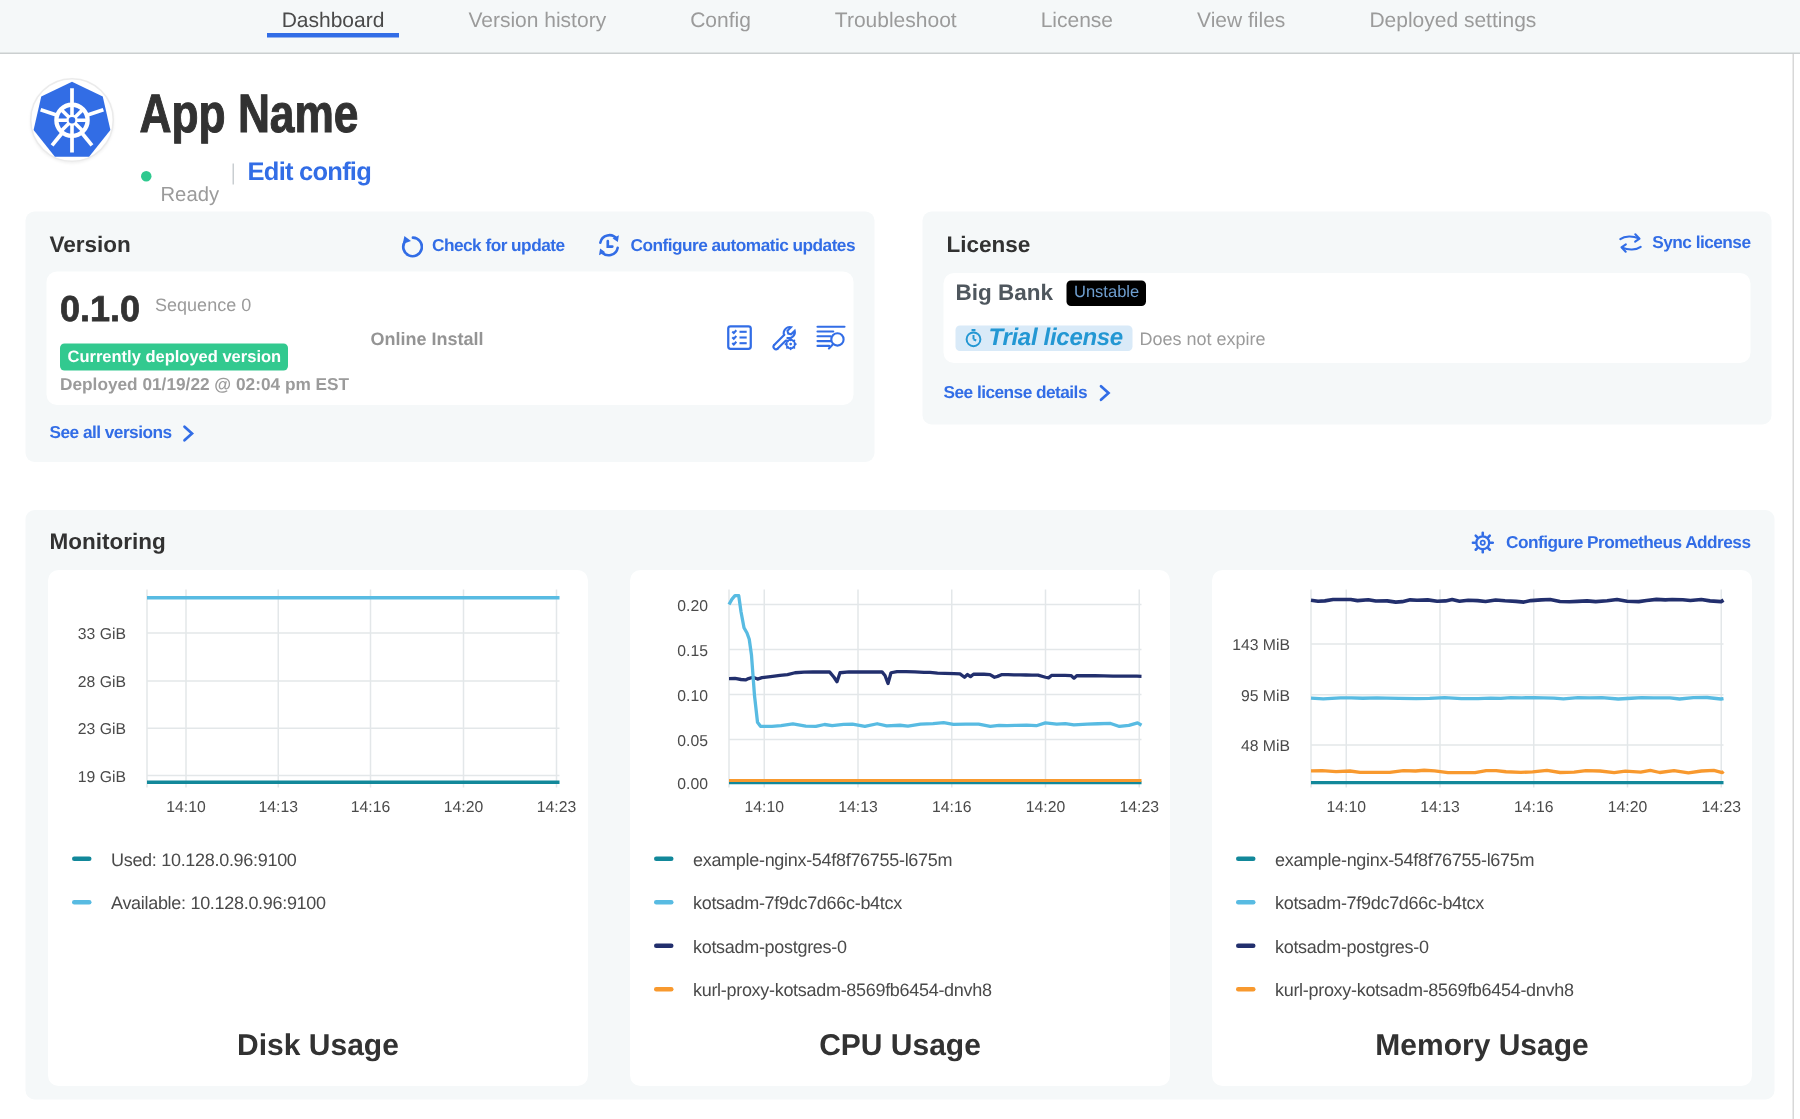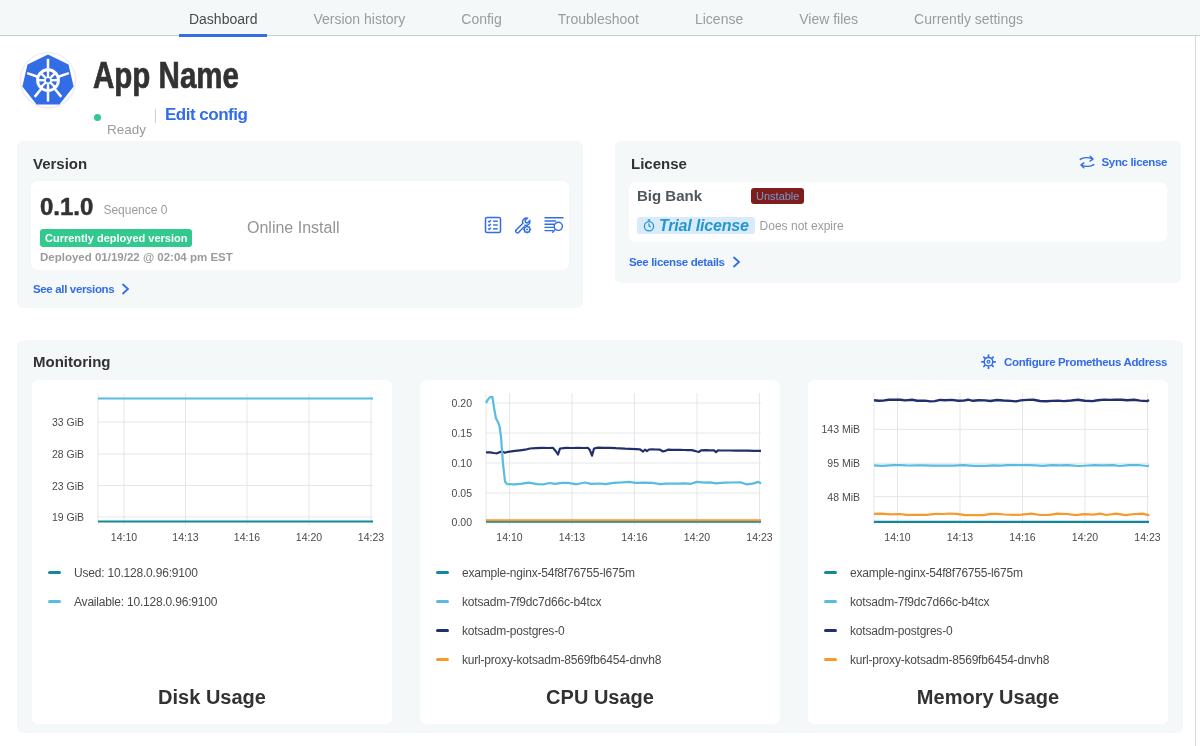--- a/index.html
+++ b/index.html
@@ -1,19 +1,19 @@
 <!DOCTYPE html>
 <html><head>
 <meta charset="utf-8">
 <style>
 * { margin:0; padding:0; box-sizing:border-box; }
 html,body { width:1200px; height:746px; background:#fff; font-family:"Liberation Sans", sans-serif; overflow:hidden; }
 .nav { position:absolute; left:0; top:0; width:1200px; height:36px; background:#f5f8f9; border-bottom:1px solid #cbcfd0; }
 .navitems { position:absolute; left:6px; top:0; width:1200px; height:35px; display:flex; justify-content:center; }
-.navitem { position:relative; font-size:14px; color:#9b9b9b; padding:2px 28px 0; display:flex; align-items:center; height:36px; }
+.navitem { position:relative; font-size:14px; color:#9b9b9b; padding:2px 28px 0; display:flex; align-items:center; height:24px; }
 .navitem.active { color:#4a4a4a; }
 .navitem.active:after { content:""; position:absolute; left:18px; right:18px; bottom:-1px; height:2.6px; background:#326de6; }
 .hdr { position:absolute; left:20px; top:52px; }
 .klogo { position:absolute; left:0; top:0; width:56px; height:56px; border-radius:50%; background:#fff; border:1px solid #ebebeb; box-shadow:0 1px 2px rgba(0,0,0,.06); }
 .appname { position:absolute; left:73px; top:3px; white-space:nowrap; font-size:36px; font-weight:700; color:#323232; -webkit-text-stroke:0.7px #323232; transform:scaleX(0.82); transform-origin:0 0; }
 .readyrow { position:absolute; left:74px; top:44px; display:flex; align-items:center; white-space:nowrap; }
 .dot { width:7px; height:7px; border-radius:50%; background:#2fc98f; margin-right:6px; }
 .readytxt { font-size:13.5px; color:#9b9b9b; position:relative; top:-1px;margin-top:27px; }
 .vbar { width:1px; height:14px; background:#c9ced1; margin:0 9px; position:relative; top:-1px; }
 .editcfg { font-size:17px; letter-spacing:-0.5px; font-weight:700; color:#326de6; position:relative; top:-2.5px; }
@@ -32,21 +32,21 @@
 <body>
 
 <div class="nav"></div>
 <div class="navitems">
   <div class="navitem active">Dashboard</div>
   <div class="navitem">Version history</div>
   <div class="navitem">Config</div>
   <div class="navitem">Troubleshoot</div>
   <div class="navitem">License</div>
   <div class="navitem">View files</div>
-  <div class="navitem">Currently settings</div>
+  <div class="navitem">Deployed settings</div>
 </div>
 
 <div class="hdr">
   <div class="klogo">
     <svg width="58" height="58" viewBox="0 0 58 58" style="position:absolute;left:-2px;top:-2px">
       <g transform="translate(29,29.8)">
         <polygon points="0,-26.3 20.5,-16.4 25.6,5.8 11.4,23.7 -11.4,23.7 -25.6,5.8 -20.5,-16.4" fill="#326de5"></polygon>
         <g stroke="#fff" fill="none">
           <circle cx="0" cy="-0.6" r="10.4" stroke-width="2.9"></circle>
           <g stroke-width="2.5">
@@ -72,30 +72,49 @@
   <div class="readyrow">
     <div class="dot"></div>
     <div class="readytxt">Ready</div>
     <div class="vbar"></div>
     <div class="editcfg">Edit config</div>
   </div>
 </div>
 
 <div class="card" style="left:17px;top:141px;width:566px;height:167px;">
   <div class="card-title" style="left:16px;top:14px;">Version</div>
+  <div style="position:absolute;right:13px;top:14px;display:flex;align-items:center;">
+    <span id="icon-refresh" style="display:flex;margin-right:6px;">
+      <svg width="15" height="16" viewBox="0 0 15 16" fill="none">
+        <path d="M3.0,5.0 A6.2,6.2 0 1 0 8.3,2.4" stroke="#326de6" stroke-width="1.8" stroke-linecap="round"></path>
+        <polygon points="1.5,6.6 2.6,1.4 7.0,4.6" fill="#326de6"></polygon>
+      </svg>
+    </span>
+    <span class="bluelink">Check for update</span>
+    <span style="display:flex;margin-left:22px;margin-right:6px;">
+      <svg width="16" height="17" viewBox="0 0 16 17" fill="none" stroke="#326de6" stroke-linecap="round">
+        <path d="M2.2,6.8 A6.1,6.1 0 0 1 13.2,4.4" stroke-width="1.7"></path>
+        <path d="M13.8,10.2 A6.1,6.1 0 0 1 2.9,12.7" stroke-width="1.7"></path>
+        <polygon points="14.6,1.9 13.9,6.4 10.4,4.0" fill="#326de6" stroke="none"></polygon>
+        <polygon points="1.3,15.1 2.1,10.7 5.5,13.2" fill="#326de6" stroke="none"></polygon>
+        <path d="M7.2,5.8 L7.2,9.4 L10.2,9.4" stroke-width="1.8"></path>
+      </svg>
+    </span>
+    <span class="bluelink">Configure automatic updates</span>
+  </div>
   <div class="white" style="left:14px;top:40px;width:538px;height:89px;">
-    <div style="position:absolute;left:9px;top:12px;display:flex;align-items:flex-end;">
+    <div style="position:absolute;left:9px;top:12px;display:flex;align-items:center;">
       <span style="font-size:24px;font-weight:700;color:#323232;-webkit-text-stroke:0.5px #323232;">0.1.0</span>
       <span style="font-size:12px;color:#9b9b9b;margin-left:10px;position:relative;top:-4px;">Sequence 0</span>
     </div>
     <div style="position:absolute;left:9px;top:48px;height:18px;background:#32c98f;border-radius:3px;display:flex;align-items:center;padding:0 5px;">
       <span style="font-size:11px;font-weight:700;color:#fff;">Currently deployed version</span>
     </div>
     <div style="position:absolute;left:9px;top:70px;font-size:11.5px;font-weight:700;color:#9b9b9b;">Deployed 01/19/22 @ 02:04 pm EST</div>
-    <div style="position:absolute;left:216px;top:38px;font-size:16px;font-weight:400;color:#949494;">Online Install</div>
+    <div style="position:absolute;left:216px;top:38px;font-size:12px;font-weight:700;color:#949494;">Online Install</div>
     <div style="position:absolute;left:453px;top:35px;display:flex;">
       <svg width="18" height="18" viewBox="0 0 18 18" fill="none" stroke="#326de6" stroke-width="1.5">
         <rect x="1.5" y="1.5" width="15" height="15" rx="1.5"></rect>
         <g stroke-width="1.4">
           <path d="M4.2,5 L5.2,6 L6.9,4.2"></path>
             <path d="M4.2,8.8 L5.2,9.8 L6.9,8"></path>
             <path d="M4.2,12.6 L5.2,13.6 L6.9,11.8"></path>
           <line x1="9" y1="5.2" x2="13.8" y2="5.2"></line>
             <line x1="9" y1="9" x2="13.8" y2="9"></line>
             <line x1="9" y1="12.8" x2="13.8" y2="12.8"></line>
@@ -144,23 +163,23 @@
       <svg width="16" height="14" viewBox="0 0 16 14" fill="none" stroke="#326de6" stroke-width="1.4" stroke-linecap="round" stroke-linejoin="round">
         <path d="M1.2,4.4 C4.2,2.2 9.6,2.1 13.4,3.9"></path>
         <path d="M11.2,1.2 L14.0,4.1 L11.1,6.1"></path>
         <path d="M14.8,9.6 C11.8,11.8 6.4,11.9 2.6,10.1"></path>
         <path d="M4.8,12.8 L2.0,9.9 L4.9,7.9"></path>
       </svg>
     </span>
     <span class="bluelink">Sync license</span>
   </div>
   <div class="white" style="left:14px;top:41px;width:538px;height:60px;">
-    <div style="position:absolute;left:8px;top:5px;display:flex;align-items:center;gap:40px;">
+    <div style="position:absolute;left:8px;top:5px;display:flex;">
       <span style="font-size:15px;font-weight:700;color:#4f575e;">Big Bank</span>
-      <span style="margin-left:9px;background:#7f1d1d;border-radius:3px;padding:2px 5px;font-size:11px;color:#6e9ecf;">Unstable</span>
+      <span style="margin-left:9px;background:#000000;border-radius:3px;padding:2px 5px;font-size:11px;color:#6e9ecf;">Unstable</span>
     </div>
     <div style="position:absolute;left:8px;top:35px;display:flex;align-items:center;">
       <span style="background:#d9eaf8;border-radius:3px;height:17px;display:flex;align-items:center;padding:0 6px;">
         <svg width="12" height="13" viewBox="0 0 12 13" fill="none" stroke="#2397d3" stroke-width="1.3" style="margin-right:4px;">
           <circle cx="6" cy="7.2" r="4.6"></circle>
           <line x1="6" y1="7.2" x2="6" y2="4.4"></line>
           <line x1="6" y1="7.2" x2="7.8" y2="8"></line>
           <line x1="4.7" y1="1" x2="7.3" y2="1" stroke-width="1.5"></line>
         </svg>
         <span style="font-size:16px;letter-spacing:-0.2px;font-weight:700;color:#2397d3;font-style:italic;">Trial license</span>

